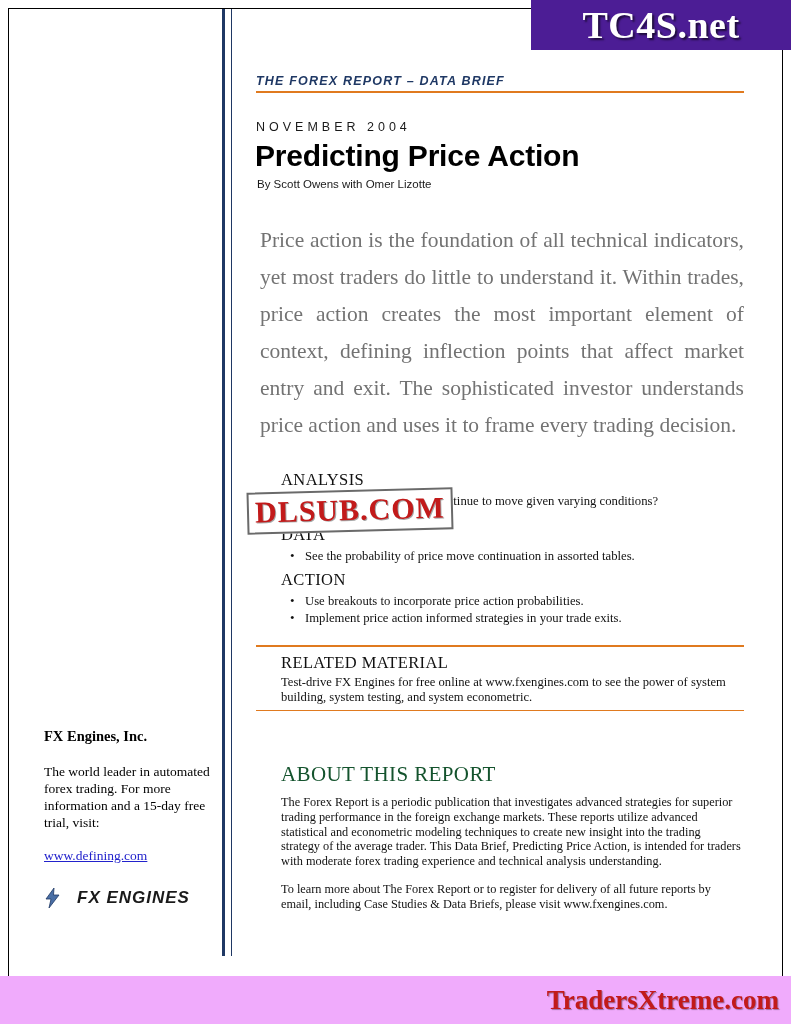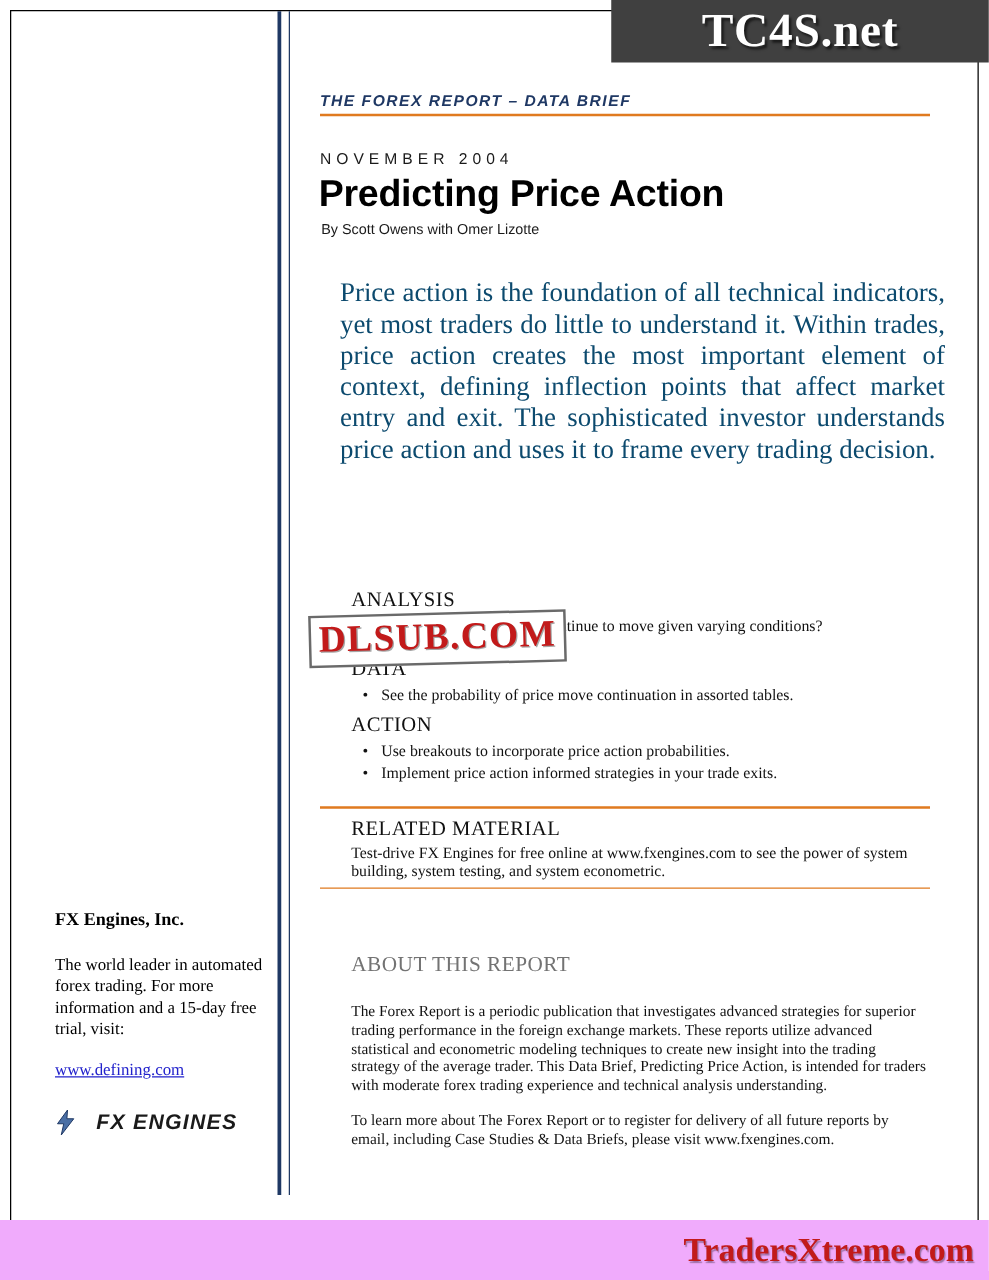--- a/index.html
+++ b/index.html
@@ -13,23 +13,23 @@
     position: relative;
     font-family: "Liberation Serif", serif;
     overflow: hidden;
   }
 
   
   .wm-top {
     position: absolute;
     top: 0;
     right: 0;
-    width: 302px;
+    width: 260px;
     height: 50px;
-    background: #404040;
+    background: #4c1d95;
     display: flex;
     align-items: center;
     justify-content: center;
   }
   .wm-top-text {
     font-family: "Liberation Serif", serif;
     font-weight: bold;
     font-size: 38px;
     color: #ffffff;
     letter-spacing: 0.5px;
@@ -193,27 +193,27 @@
     position: absolute;
     left: 257px;
     top: 178px;
     font-family: "Liberation Sans", sans-serif;
     font-size: 11.5px;
     color: #1a1a1a;
   }
 
   .lede {
     position: absolute;
-    left: 272px;
+    left: 260px;
     top: 222px;
     width: 484px;
     font-family: "Liberation Serif", serif;
     font-size: 21.5px;
-    line-height: 25px;
-    color: #0c4a6e;
+    line-height: 37px;
+    color: #737373;
     text-align: justify;
   }
 
   .section {
     position: absolute;
     left: 281px;
     width: 462px;
   }
   .sec-title {
     font-family: "Liberation Serif", serif;
@@ -273,24 +273,24 @@
   }
 
   .about {
     position: absolute;
     left: 281px;
     top: 762px;
     width: 460px;
   }
   .about-title {
     font-family: "Liberation Serif", serif;
-    font-size: 17px;
-    color: #737373;
+    font-size: 21px;
+    color: #14532d;
     letter-spacing: 0.4px;
-    margin-bottom: 20px;
+    margin-bottom: 8px;
   }
   .about-p {
     font-family: "Liberation Serif", serif;
     font-size: 12.3px;
     line-height: 14.8px;
     color: #111111;
     margin: 0 0 13px 0;
     text-align: left;
   }
 </style>

